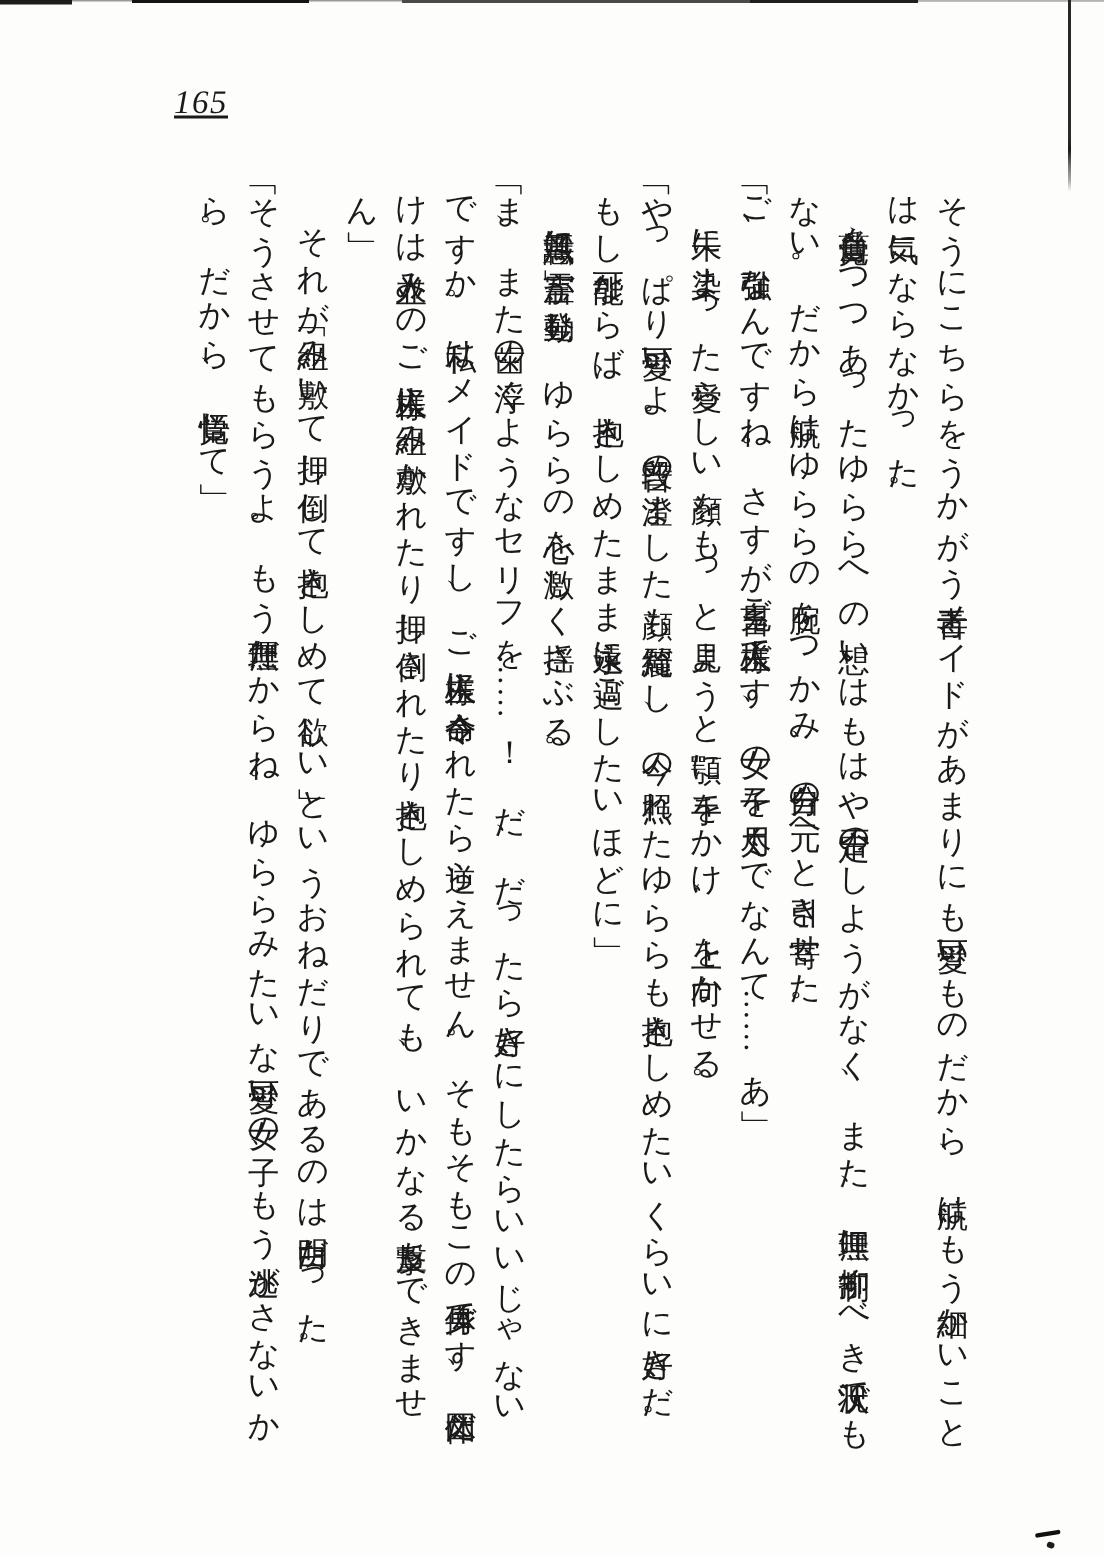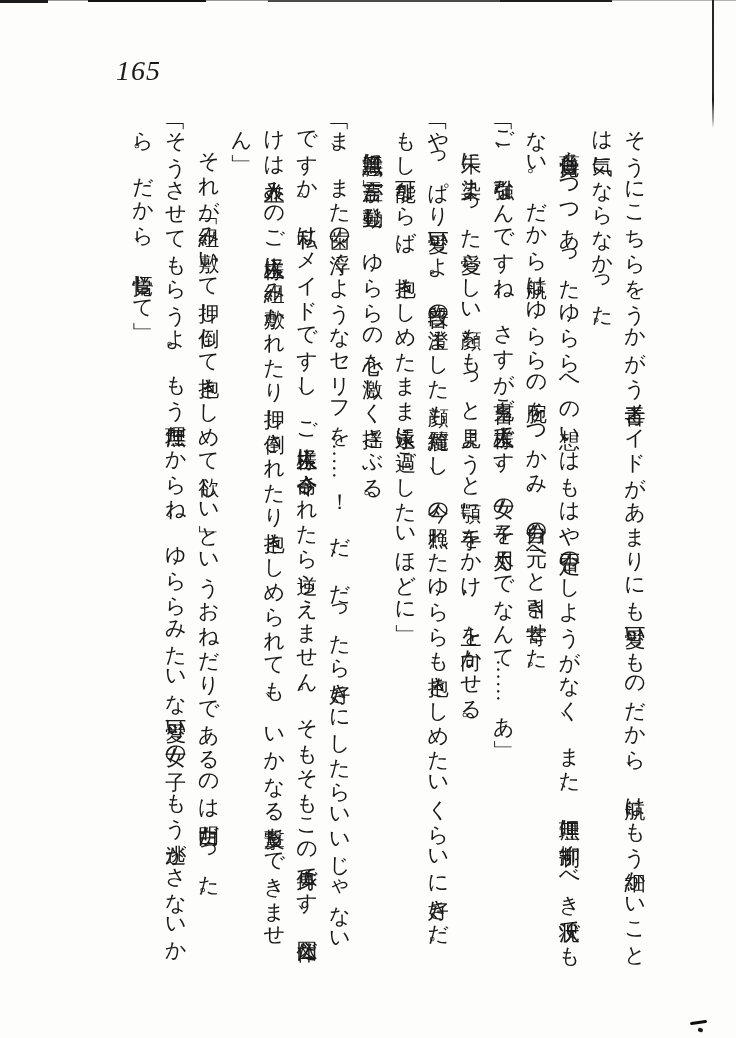--- a/index.html
+++ b/index.html
@@ -60,24 +60,25 @@
     width: 4.5px; height: 3.6px;
     background: #1c1c1c;
     border-radius: 45%;
     transform: rotate(18deg);
   }
 
   
   .page-number {
     position: absolute;
     left: 116px; top: 55px;
-    font-size: 28px;
+    font-size: 22px;
     font-style: italic;
     color: var(--ink);
     letter-spacing: 1px;
+    text-decoration: underline;
   }
 
   
   .text-block {
     position: absolute;
     top: 116px;
     right: 85px;
     height: 841px;
     writing-mode: vertical-rl;
     text-orientation: mixed;

